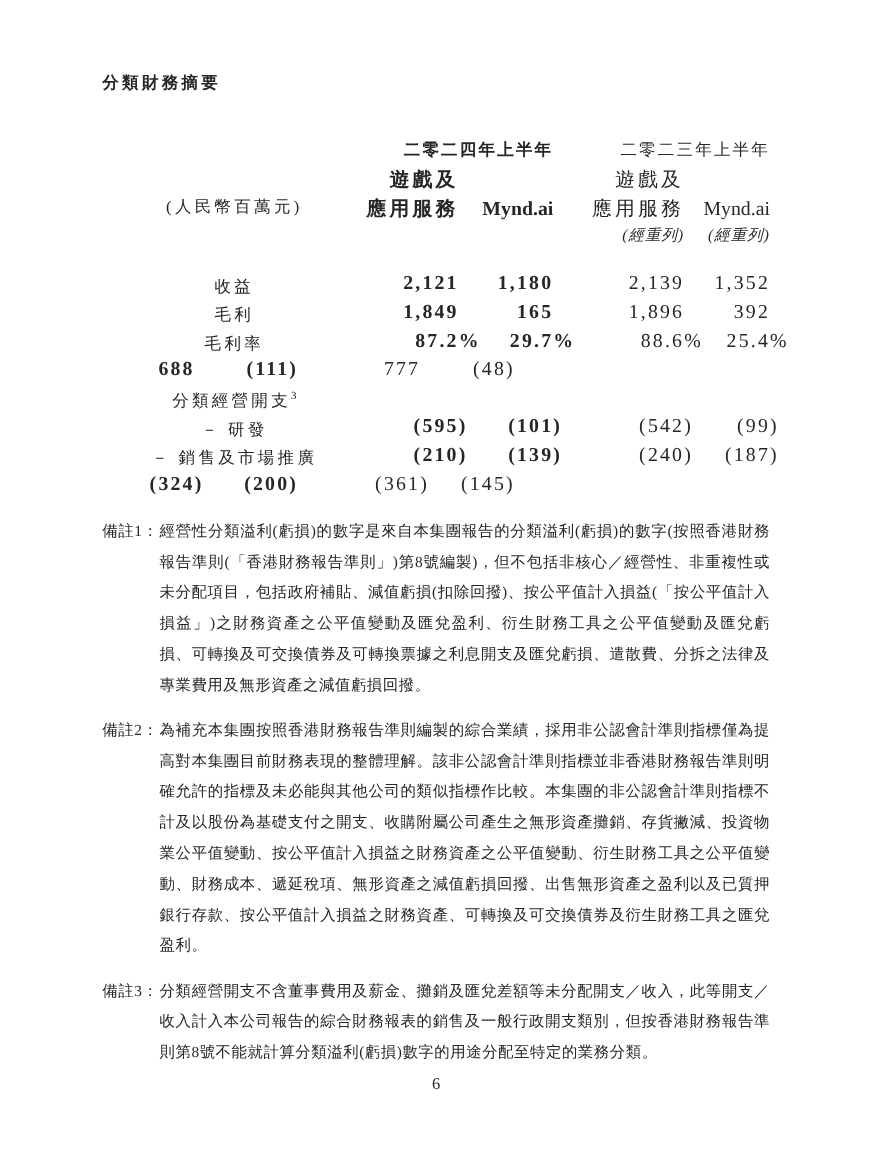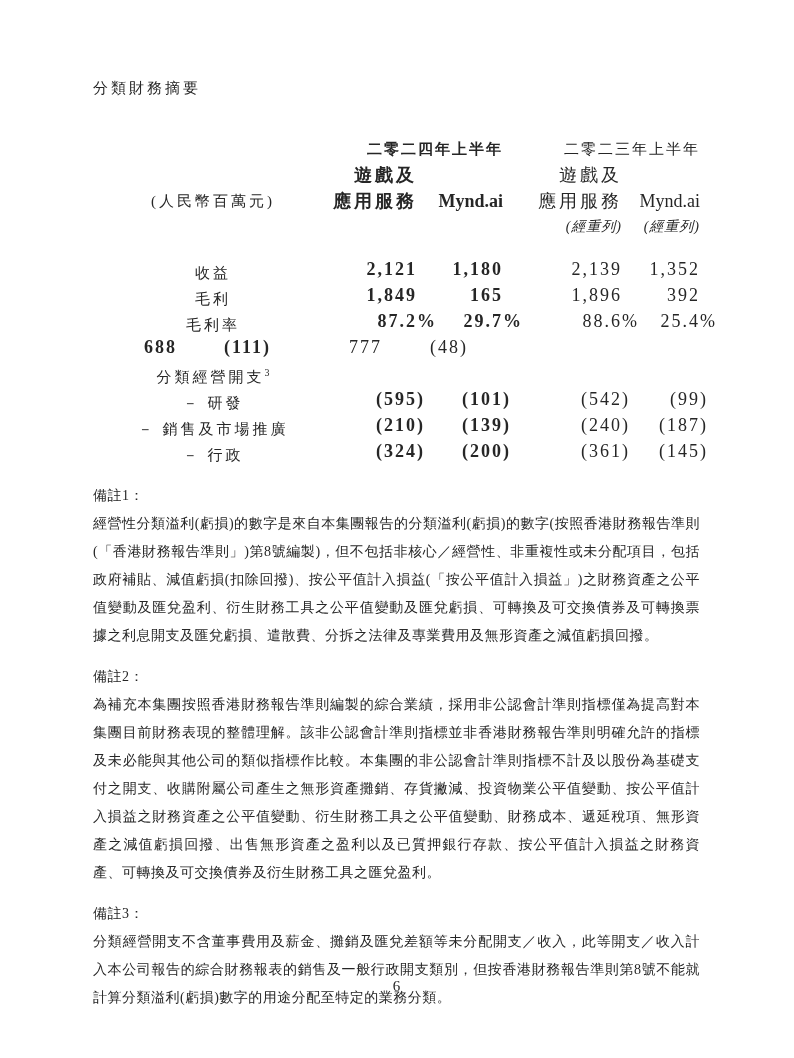--- a/index.html
+++ b/index.html
@@ -7,41 +7,41 @@
     position:relative;
     width:794px;height:1058px;
     box-sizing:border-box;
     padding:66px 94px 0 93px;
     background:#ffffff;
     color:#262626;
     font-family:"Liberation Serif","DejaVu Serif",serif;
     overflow:hidden;
   }
   .title{
-    font-size:15px;font-weight:normal;letter-spacing:3px;
-    margin:12px 0 38px 0;line-height:20px;
+    font-size:15px;font-weight:bold;letter-spacing:3px;
+    margin:0 0 38px 0;line-height:20px;
   }
   
   .seg-table{width:607px;}
   .trow{display:flex;height:26px;line-height:26px;}
   .tlabel{width:240px;font-size:15px;letter-spacing:3px;white-space:nowrap;text-align:center;}
   .tlabel sup{font-size:10px;letter-spacing:0;}
   .tc{position:relative;text-align:right;font-size:18px;white-space:nowrap;}
   .tc .suffix{position:absolute;left:100%;top:0;width:10px;text-align:left;}
   .c1{width:84px}.c2{width:86px}.c3{width:119px}.c4{width:78px}
   .group{text-align:right;font-size:15px;letter-spacing:2px;}
   .g24{width:170px}.g23{width:197px}
   .bold{font-weight:bold;}
   .cjk{letter-spacing:3px;}
   .num{letter-spacing:2px;}
   .restated{font-style:italic;font-size:14px;letter-spacing:1px;}
   .tgap{height:16px;}
   
   .notes{margin-top:18px;width:607px;}
-  .note{display:flex;margin-bottom:13px;font-size:14px;line-height:28px;letter-spacing:0.5px;flex-direction:column;}
+  .note{display:flex;margin-bottom:13px;font-size:14px;line-height:28px;letter-spacing:0.5px;}
   .note-label{width:52px;flex:none;white-space:nowrap;}
   .note-body{flex:1;text-align:justify;}
   
   .page-num{
     position:absolute;top:978px;left:93px;width:607px;
     text-align:center;font-size:15px;
   }
 </style>
 </head>
 <body>
@@ -127,21 +127,20 @@
     <div class="tc c4 num"><span class="main">(99</span><span class="suffix">)</span></div>
   </div>
         <div class="trow">
     <div class="tlabel"><span class="lbl-main">－ 銷售及市場推廣</span><sup class="lbl-sup"></sup></div>
     <div class="tc c1 num bold"><span class="main">(210</span><span class="suffix">)</span></div>
     <div class="tc c2 num bold"><span class="main">(139</span><span class="suffix">)</span></div>
     <div class="tc c3 num"><span class="main">(240</span><span class="suffix">)</span></div>
     <div class="tc c4 num"><span class="main">(187</span><span class="suffix">)</span></div>
   </div>
         <div class="trow">
-    <div class="tlabel"><span class="lbl-main">－ 行政</span><sup class="lbl-sup"></sup></div>
     <div class="tc c1 num bold"><span class="main">(324</span><span class="suffix">)</span></div>
     <div class="tc c2 num bold"><span class="main">(200</span><span class="suffix">)</span></div>
     <div class="tc c3 num"><span class="main">(361</span><span class="suffix">)</span></div>
     <div class="tc c4 num"><span class="main">(145</span><span class="suffix">)</span></div>
   </div>
       </div>
   </div>
 
   <div class="notes" id="notes">
       <div class="note">

